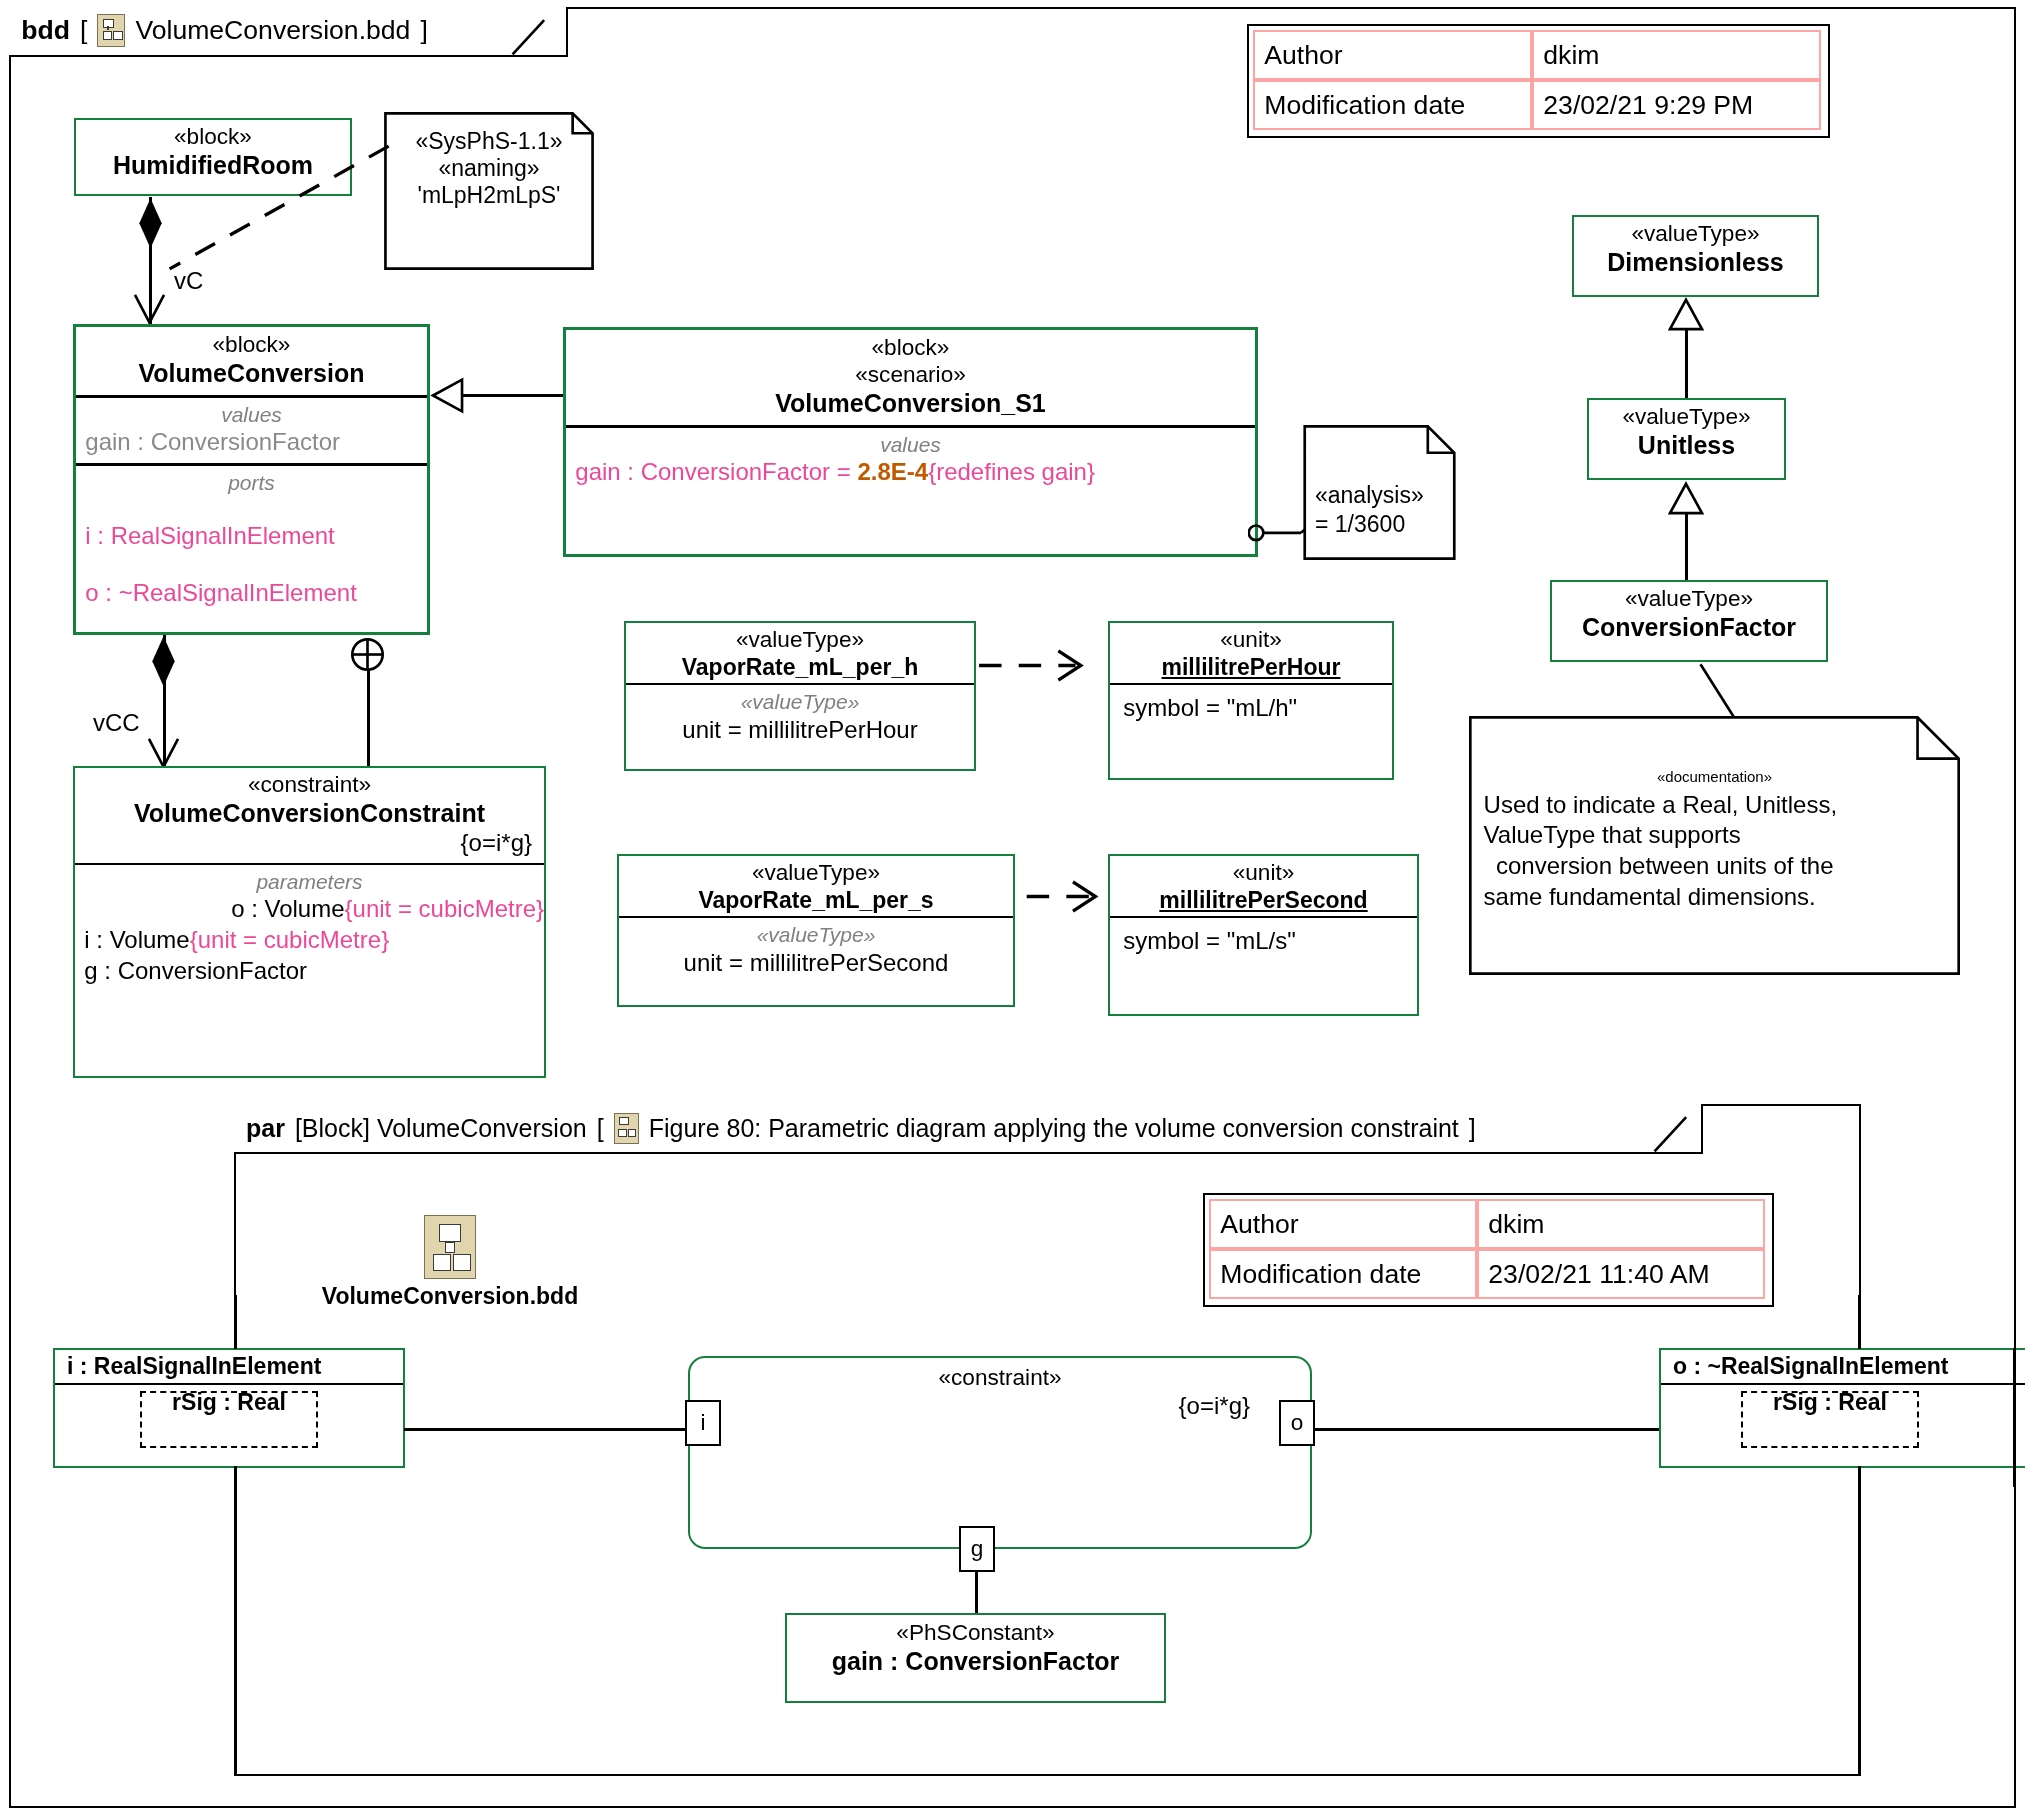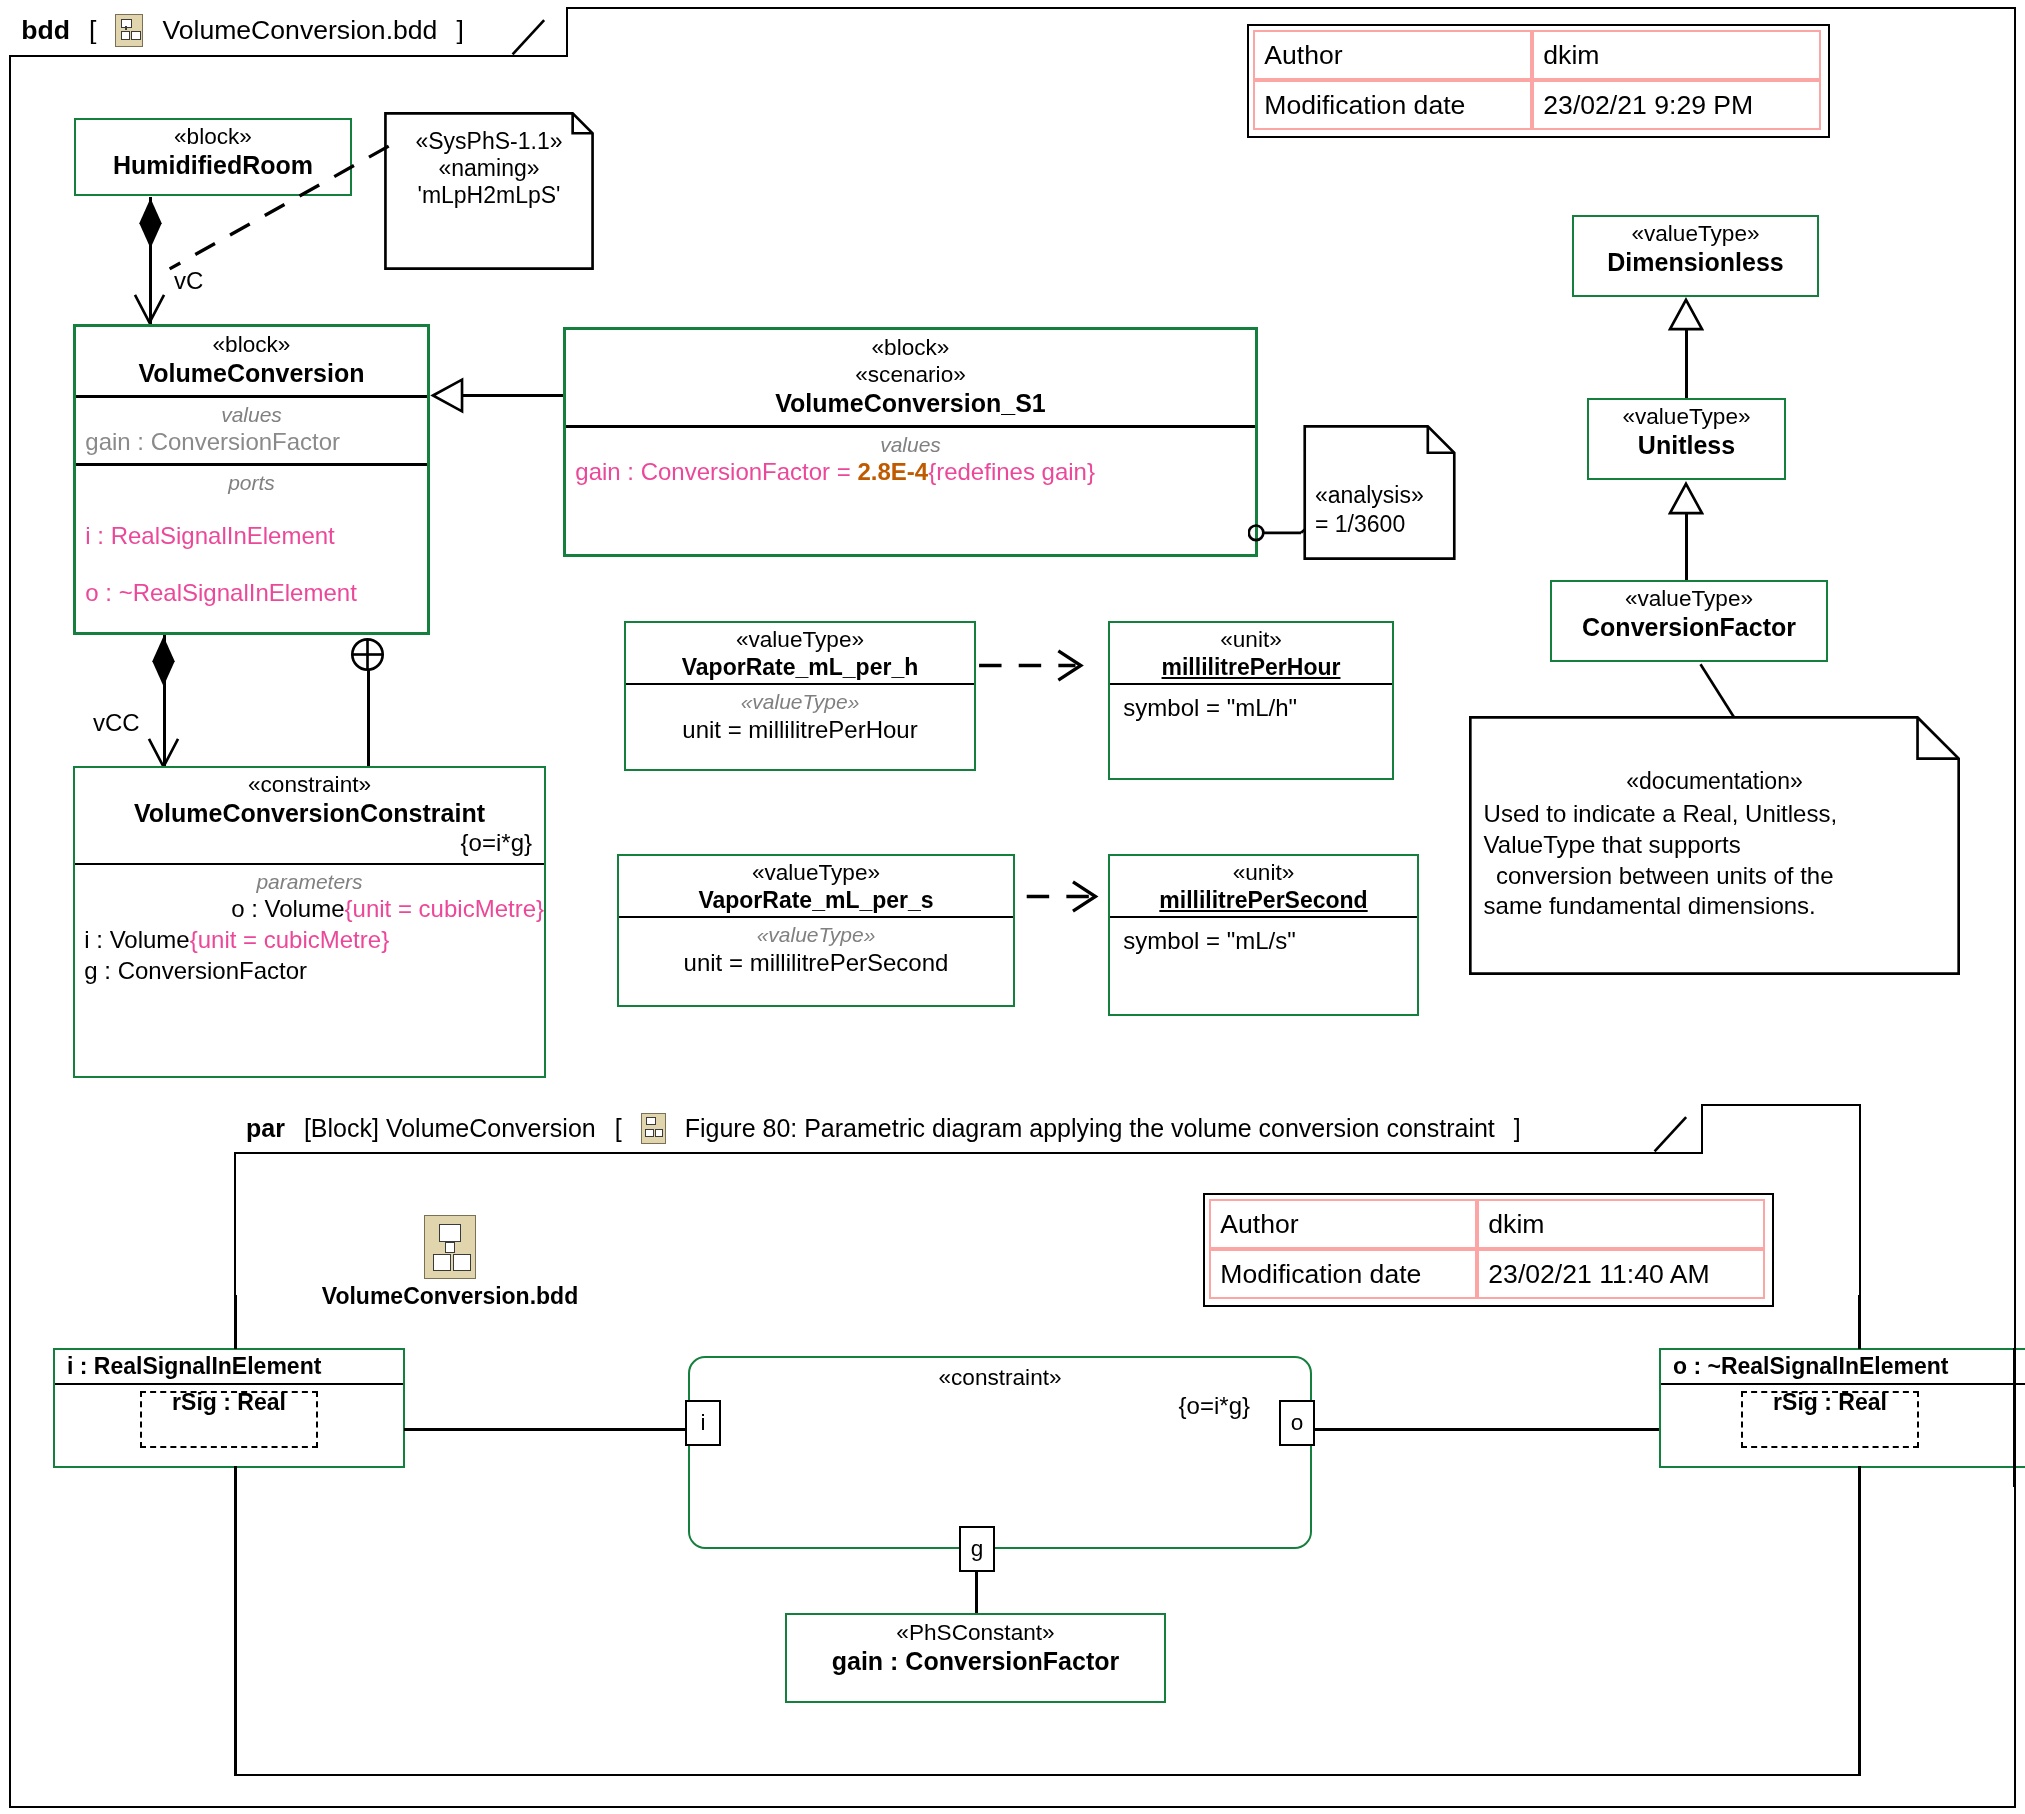--- a/index.html
+++ b/index.html
@@ -21,21 +21,21 @@
   .feat{font-size:24px;color:#000;line-height:1.28;white-space:nowrap;}
   .grey{color:#ec4899;margin-top:26px;}
   .orange{color:#C05A00;font-weight:bold;}
   .uline{text-decoration:underline;}
 
   
   .frame{border:2.7px solid #000;background:#fff;}
   .frame-tab{position:absolute;height:44px;border:2.7px solid #000;border-top:none;border-left:none;
              background:#fff;display:flex;align-items:center;padding:0 9.3px 0 12px;}
 
-  .tab-text{font-size:26.6px;white-space:nowrap;display:flex;align-items:center;gap:19px;}
+  .tab-text{font-size:26.6px;white-space:nowrap;display:flex;align-items:center;gap:10px;}
   .tab-kw{font-weight:bold;}
 
   
   .bdd-icon{display:inline-block;width:28px;height:33px;position:relative;vertical-align:middle;}
   .bdd-icon .pg{position:absolute;inset:0;background:#e0d5ac;border:1.3px solid #7a7055;}
   .bdd-icon .sq{position:absolute;background:#fff;border:1.3px solid #3a3a3a;}
 
   
   .note{position:absolute;background:#fff;}
   .note svg{position:absolute;left:0;top:0;}
@@ -295,21 +295,21 @@
   <svg class="abs" style="left:1687px;top:663px;width:80px;height:57px;" viewBox="0 0 120 86" width="80" height="57">
     <line x1="20" y1="2" x2="72" y2="84" stroke="#000" stroke-width="4"></line>
   </svg>
 
   <div class="note" style="left:1469px;top:716px;width:491px;height:259px;">
     <svg width="491" height="259" viewBox="0 0 740 390">
       <polygon points="2,2 676,2 738,64 738,388 2,388" fill="#fff" stroke="#000" stroke-width="4"></polygon>
       <polyline points="676,2 676,64 738,64" fill="none" stroke="#000" stroke-width="4"></polyline>
     </svg>
     <div class="txt" style="position:absolute;left:0;top:52px;width:491px;">
-      <div class="stereo ctr" style="font-size:23px;margin-bottom:4px;">«documentation»</div>
+      <div class="stereo ctr" style="font-size:15px;margin-bottom:4px;">«documentation»</div>
       <div class="feat" style="padding-left:14.6px;">Used to indicate a Real, Unitless,</div>
       <div class="feat" style="padding-left:14.6px;">ValueType that supports</div>
       <div class="feat" style="padding-left:27px;">conversion between units of the</div>
       <div class="feat" style="padding-left:14.6px;">same fundamental dimensions.</div>
     </div>
   </div>
 
   <div class="abs frame" style="left:234px;top:1104px;width:1627px;height:672px;"></div>
 
   <div class="frame-tab" style="left:234px;top:1104px;width:1446px;height:48px;border-left:none;border-top:none;">

